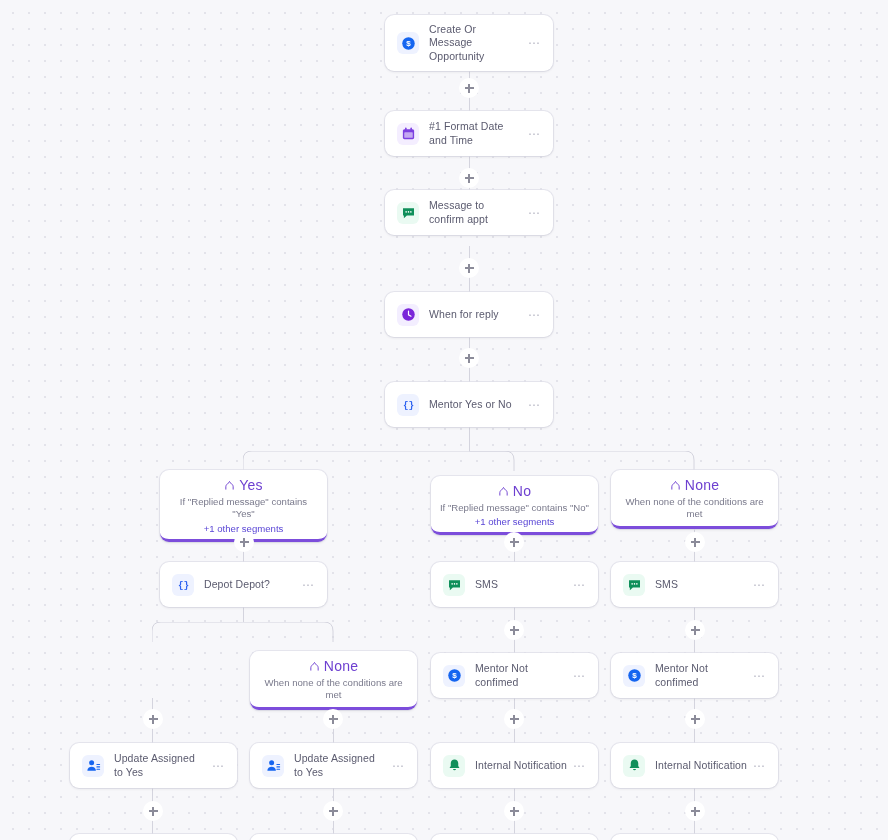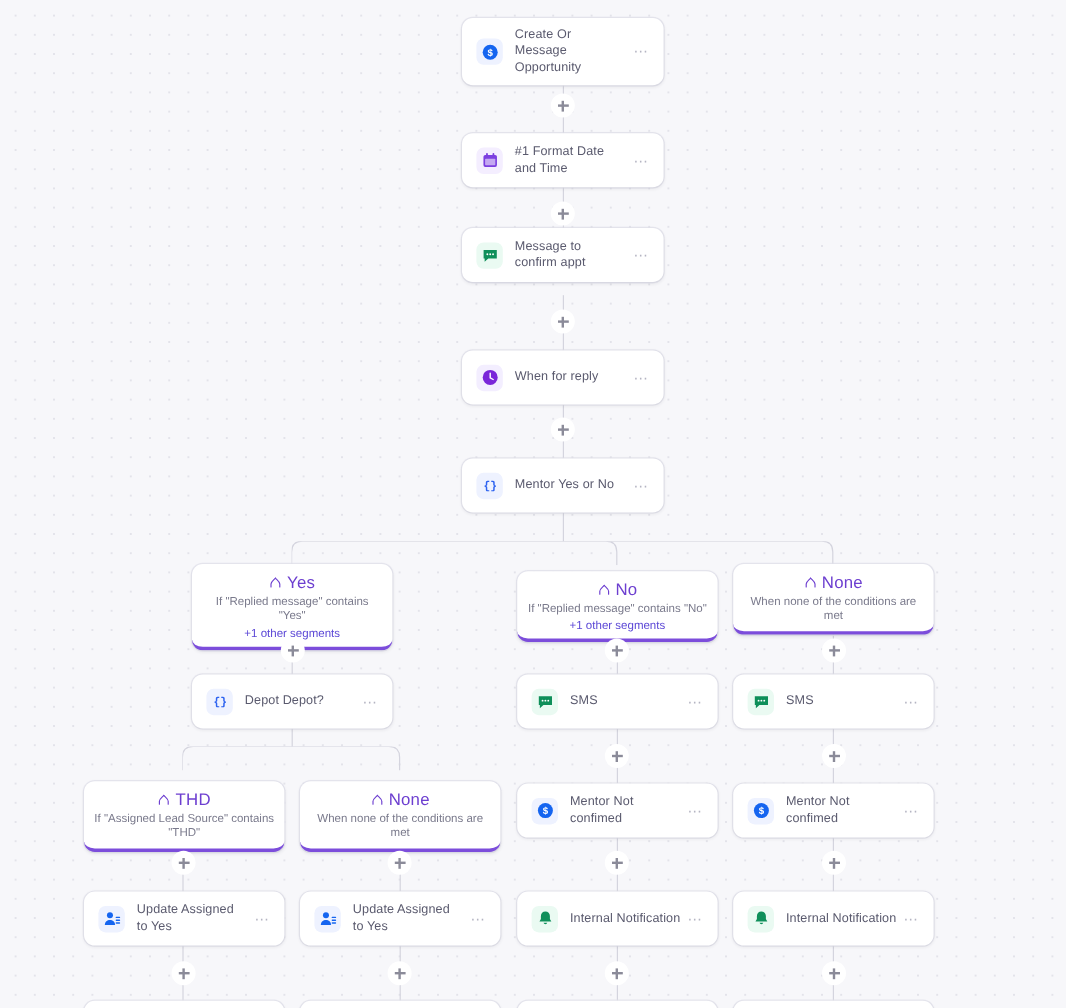--- a/index.html
+++ b/index.html
@@ -366,32 +366,20 @@
         <span style="display: flex;">
           <svg width="11" height="11" viewBox="0 0 24 24">
             <path d="M4 20V14.5C4 11 7 9 12 4" stroke="#6d3fd0" stroke-width="2.1" fill="none" stroke-linecap="round"></path>
             <path d="M20 20V14.5C20 11 17 9 12 4" stroke="#6d3fd0" stroke-width="2.1" fill="none" stroke-linecap="round"></path>
           </svg>
         </span>
         <span class="label">None</span>
       </div>
       <div class="desc">When none of the conditions are met</div>
     </div>
-    <div class="cond" style="left: 70px; top: 651px; width: 167px; min-height: 47px;">
-      <div class="head">
-        <span style="display: flex;">
-          <svg width="11" height="11" viewBox="0 0 24 24">
-            <path d="M4 20V14.5C4 11 7 9 12 4" stroke="#6d3fd0" stroke-width="2.1" fill="none" stroke-linecap="round"></path>
-            <path d="M20 20V14.5C20 11 17 9 12 4" stroke="#6d3fd0" stroke-width="2.1" fill="none" stroke-linecap="round"></path>
-          </svg>
-        </span>
-        <span class="label">THD</span>
-      </div>
-      <div class="desc">If "Assigned Lead Source" contains "THD"</div>
-    </div>
     <div class="cond" style="left: 250px; top: 651px; width: 167px; min-height: 47px;">
       <div class="head">
         <span style="display: flex;">
           <svg width="11" height="11" viewBox="0 0 24 24">
             <path d="M4 20V14.5C4 11 7 9 12 4" stroke="#6d3fd0" stroke-width="2.1" fill="none" stroke-linecap="round"></path>
             <path d="M20 20V14.5C20 11 17 9 12 4" stroke="#6d3fd0" stroke-width="2.1" fill="none" stroke-linecap="round"></path>
           </svg>
         </span>
         <span class="label">None</span>
       </div>

